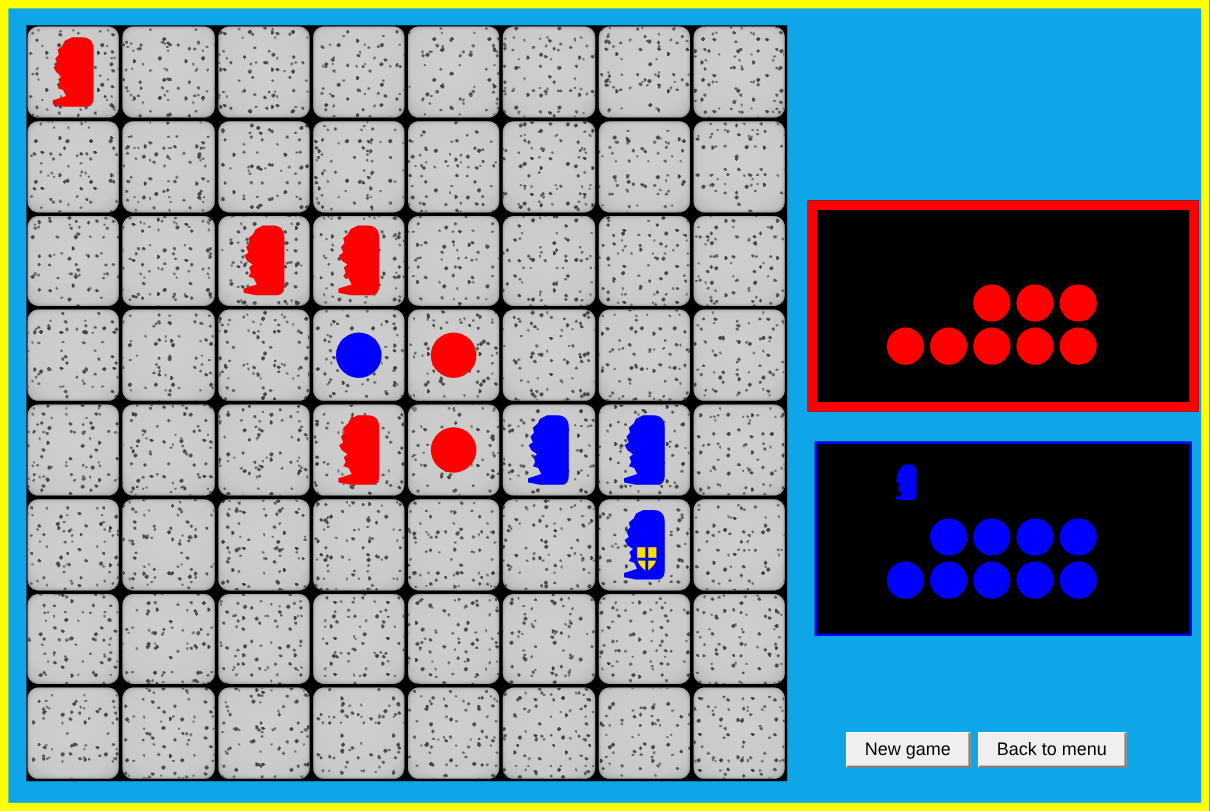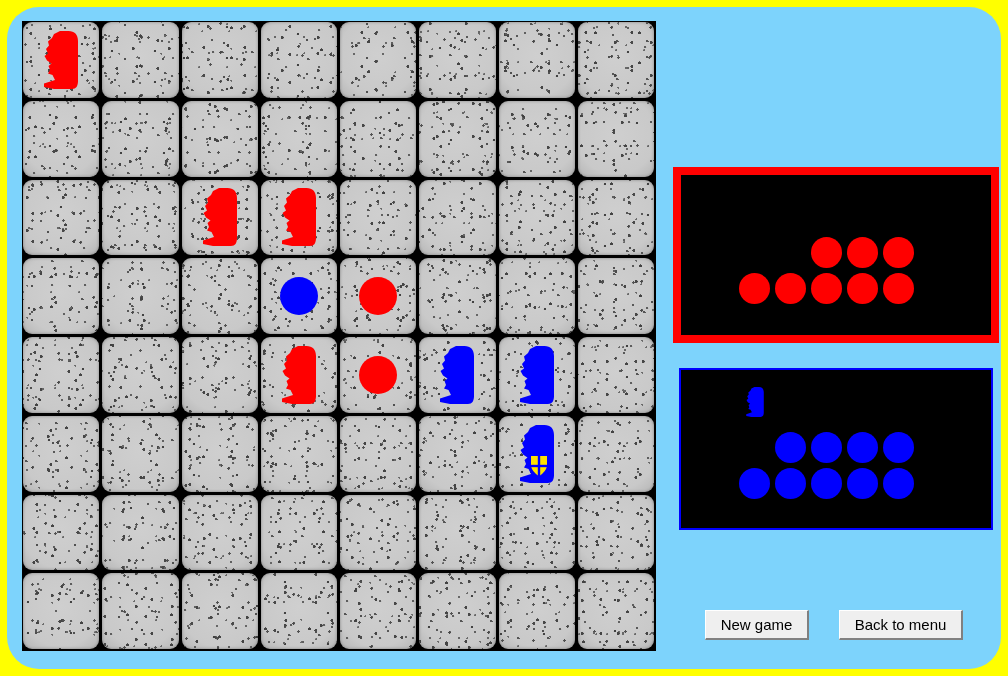--- a/index.html
+++ b/index.html
@@ -113,26 +113,26 @@
     border-left:1px solid #ffffff;
     border-right:2px solid #808080;
     border-bottom:2px solid #808080;
     display:flex;align-items:center;justify-content:center;
     cursor:pointer;
     box-sizing:border-box;
     padding:0 12px;
     white-space:nowrap;
   }
   #btn-new-game{ left:698px; top:603px; width:104px; }
-  #btn-back-menu{ left:832px; top:603px; width:124px; }
+  #btn-back-menu{ left:808px; top:603px; width:124px; }
 </style>
 </head>
 <body style="background: rgb(255, 255, 0);">
 
-<div id="stage" style="background: #7dd3fc; border-radius: 32px;">
+<div id="stage" style="background: #0ea5e9;">
 
   <div id="board">
       <div class="cell">
         <div class="speck" style="background-position: 0px 0px, 0px 0px, 0px 0px, 0px 0px, 0px 0px, 0px 0px, 0px 0px, 0px 0px, 0px 0px, 0px 0px, 0px 0px, 0px 0px, 0px 0px, 0px 0px, 0px 0px, 0px 0px;"></div>
         <div class="piece moai"><svg viewBox="0 0 46 62" width="46" height="62">
             <path d="M30.5,2 C36.5,2 40,5.5 40,12 L40,52 C40,57 38,60 34,60 L16,60 L6,58 L6,54.5 L17,51 L14.5,46 L10,44.5 L12,41 L10.5,37 L13.5,34.5 L9,31.5 L6.5,27 L10,24.5 L8,20 L11,16.5 L10,12.5 L14,9 L16,5 L22,2 Z" fill="#ff0000"></path>
           </svg></div>
       </div>
       <div class="cell">
         <div class="speck" style="background-position: 19px 31px, 29px 17px, 11px 37px, 43px 13px, 7px 7px, 23px 19px, 41px 11px, 17px 43px, 13px 29px, 37px 7px, 19px 31px, 47px 23px, 29px 41px, 11px 13px, 7px 17px, 31px 37px;"></div>

